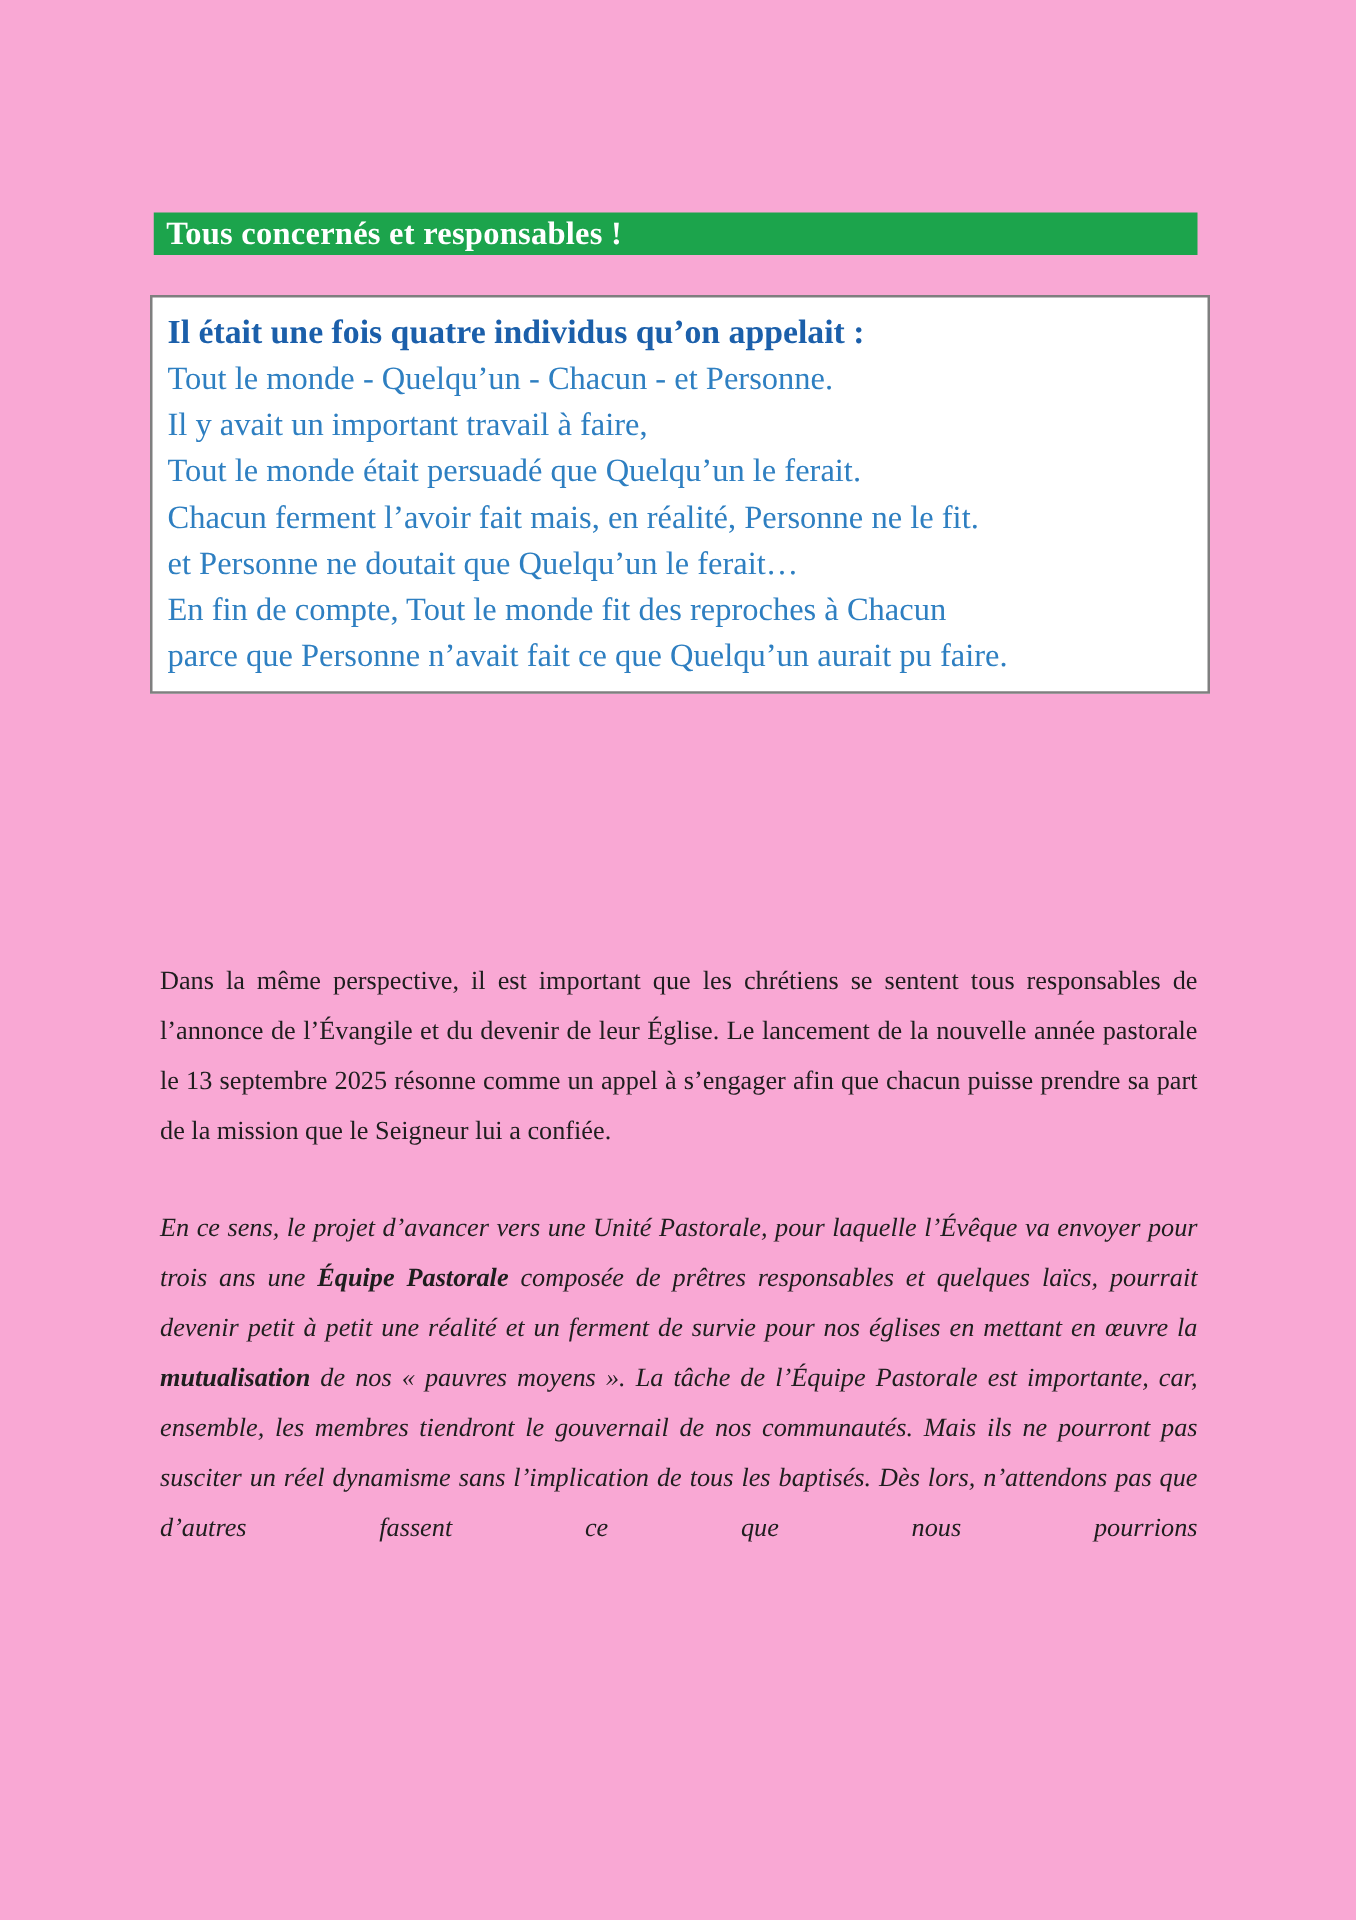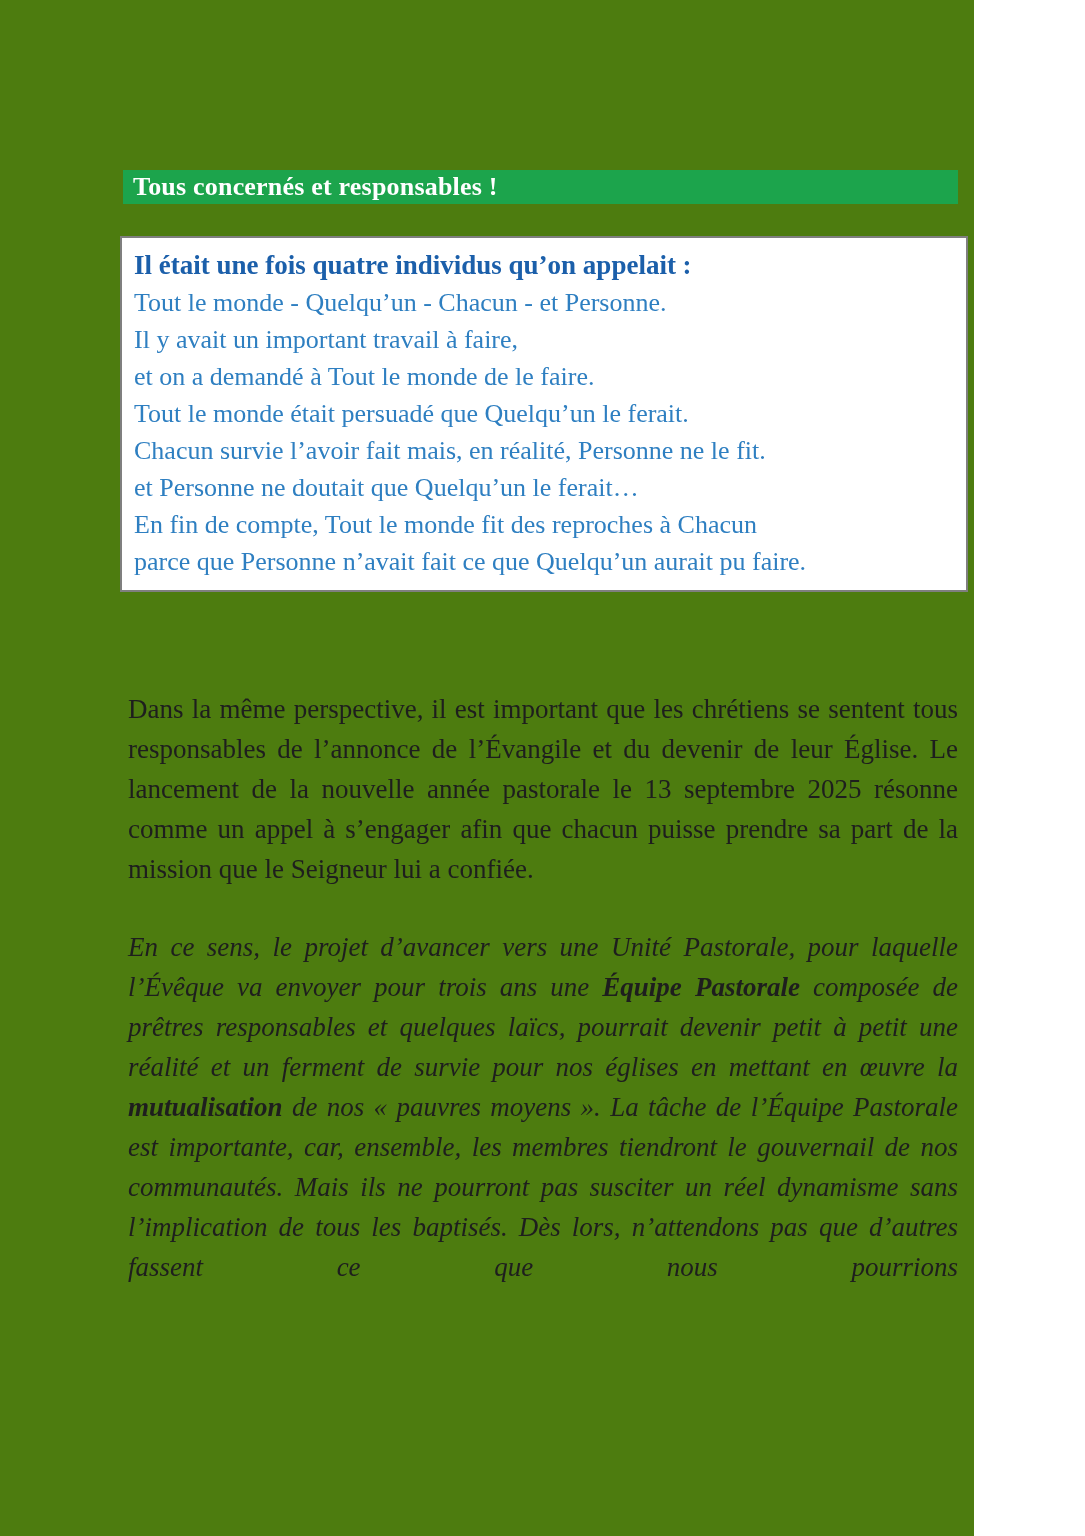--- a/index.html
+++ b/index.html
@@ -7,23 +7,23 @@
     --banner-text: #FFFFFF;
     --story-title-blue: #1B5FAA;
     --story-text-blue: #2E7FC1;
     --body-text: #1E1E1E;
     --box-border: #7F7F7F;
   }
   * { margin: 0; padding: 0; box-sizing: border-box; }
   html, body { background: #ffffff; }
   .page {
     position: relative;
-    width: 974px;
+    width: 1085px;
     height: 1536px;
-    background: #4d7c0f;
+    background: #f9a8d4;
     overflow: hidden;
     font-family: "Liberation Serif", serif;
   }
   .banner {
     position: absolute;
     left: 123px;
     top: 170px;
     width: 835px;
     height: 34px;
     background: var(--banner-green, #1CA44C);
@@ -56,24 +56,24 @@
   .story-title {
     font-size: 27px;
     line-height: 38px;
     font-weight: bold;
     color: var(--story-title-blue, #1B5FAA);
     white-space: nowrap;
   }
   .article {
     position: absolute;
     left: 128px;
-    top: 689px;
+    top: 764px;
     width: 830px;
     color: var(--body-text, #1E1E1E);
-    font-size: 27px;
+    font-size: 21px;
     line-height: 40px;
   }
   .article p {
     text-align: justify;
   }
   .article p.para-1 {
     margin-bottom: 38px;
   }
   .article p.para-2 {
     text-align-last: justify;
@@ -87,23 +87,22 @@
 <main class="page">
 
   <header class="banner">
     <span class="banner-title">Tous concernés et responsables !</span>
   </header>
 
   <section class="story-box">
     <div class="story-title">Il était une fois quatre individus qu’on appelait :</div>
     <div class="story-line">Tout le monde - Quelqu’un - Chacun - et Personne.</div>
     <div class="story-line">Il y avait un important travail à faire,</div>
-    <div class="story-line">et on a demandé à Tout le monde de le faire.</div>
     <div class="story-line">Tout le monde était persuadé que Quelqu’un le ferait.</div>
-    <div class="story-line">Chacun survie l’avoir fait mais, en réalité, Personne ne le fit.</div>
+    <div class="story-line">Chacun ferment l’avoir fait mais, en réalité, Personne ne le fit.</div>
     <div class="story-line">et Personne ne doutait que Quelqu’un le ferait…</div>
     <div class="story-line">En fin de compte, Tout le monde fit des reproches à Chacun</div>
     <div class="story-line">parce que Personne n’avait fait ce que Quelqu’un aurait pu faire.</div>
   </section>
 
   <section class="article">
     <p class="para-1">
       <span>Dans la même perspective, il est important que les chrétiens se sentent tous responsables de l’annonce de l’Évangile et du devenir de leur Église. Le lancement de la nouvelle année pastorale le 13 septembre 2025 résonne comme un appel à s’engager afin que chacun puisse prendre sa part de la mission que le Seigneur lui a confiée.</span>
     </p>
     <p class="para-2">

